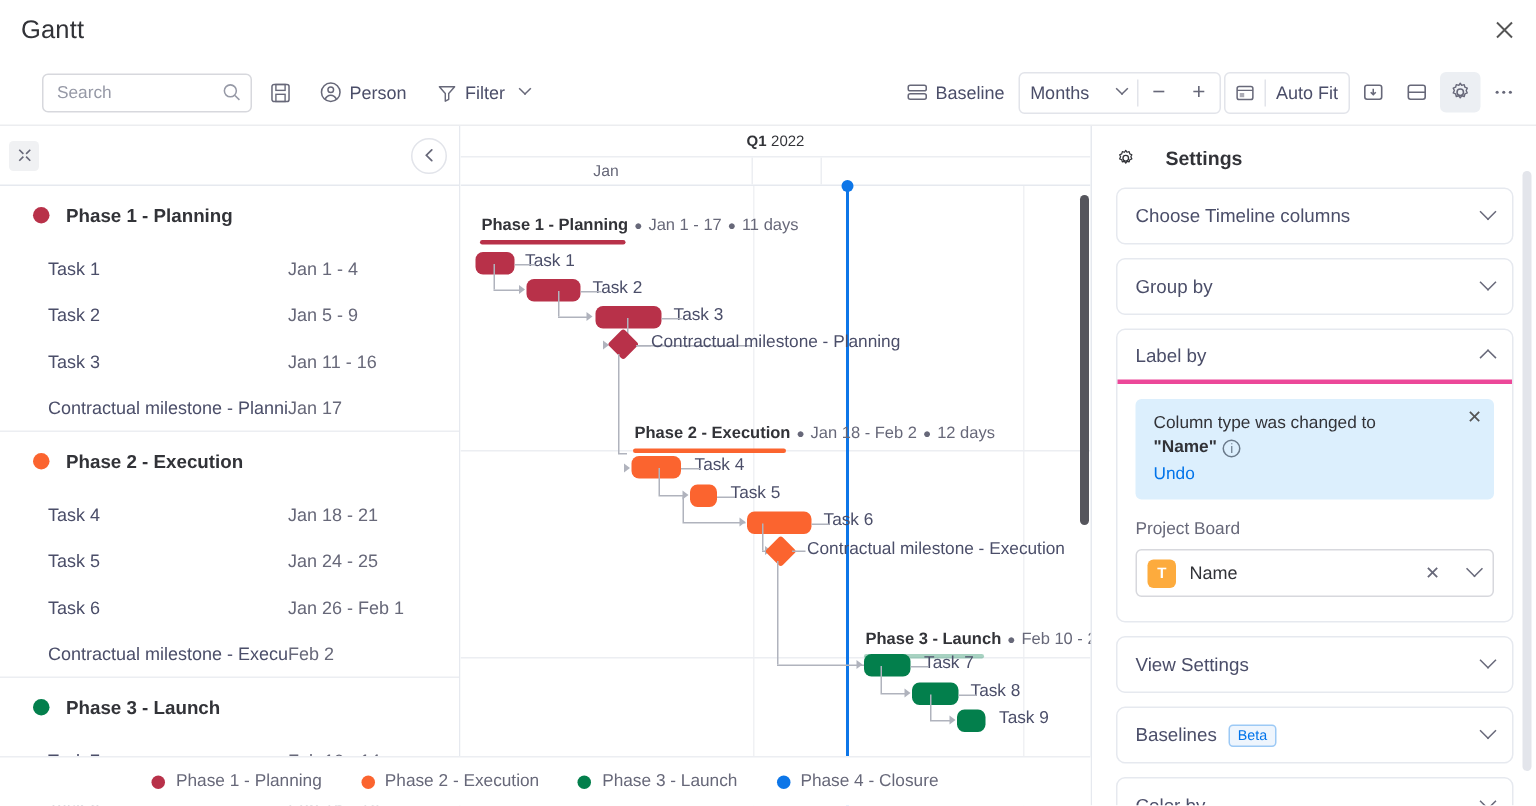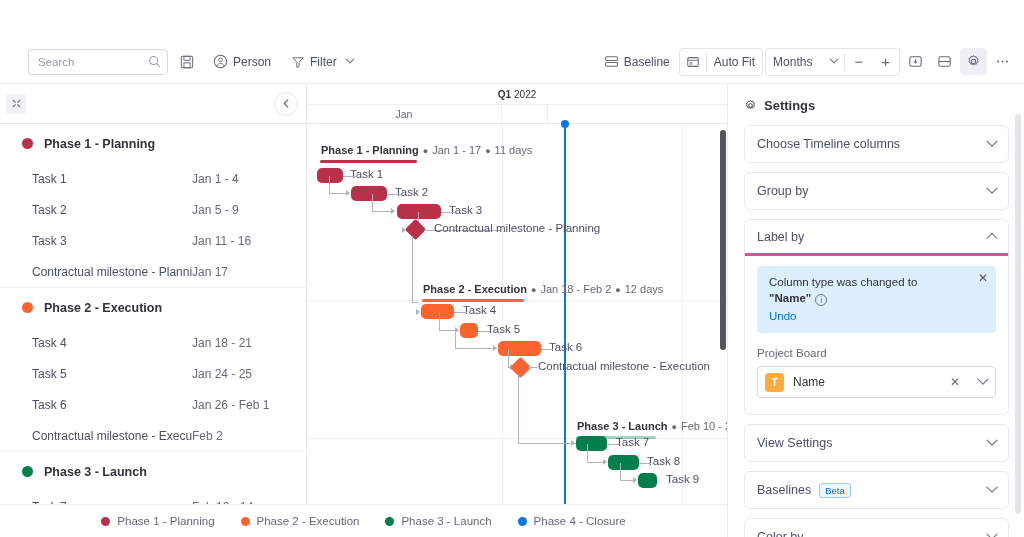--- a/index.html
+++ b/index.html
@@ -161,21 +161,21 @@
     position: absolute; right: 1px; top: 46px; width: 6px; height: 220px;
     background: #55555c; border-radius: 4px;
   }
 
   
   .settings {
     width: 295px; height: 453px; background: #fff; position: relative;
     padding: 14px 14px 0 16px; overflow: hidden;
   }
   .settings-head {
-    display: flex; align-items: center; gap: 7px; margin-bottom: 12px;
+    display: flex; align-items: center; gap: 20px; margin-bottom: 12px;
   }
   .settings-title { font-size: 13px; font-weight: 700; color: #323338; }
   .acc {
     border: 1px solid #e6e9ef; border-radius: 6px; margin-bottom: 9px; background: #fff;
   }
   .acc-head {
     height: 36px; display: flex; align-items: center; padding: 0 12px;
     font-size: 12.5px; color: #4b4e69; cursor: pointer; gap: 8px;
   }
   .acc-head .chev { margin-left: auto; }
@@ -228,20 +228,28 @@
   }
   .legend-item { display: flex; align-items: center; gap: 7px; font-size: 11.5px; color: #676879; }
   .legend-dot { width: 9px; height: 9px; border-radius: 50%; }
   svg { display: block; }
 </style>
 </head>
 <body>
 
 <div class="app">
 
+  <div class="titlebar">
+    <div class="title-text">Gantt</div>
+    <div class="close-x">
+      <svg width="14" height="14" viewBox="0 0 14 14">
+          <path d="M2 2 L12 12 M12 2 L2 12" stroke="#555" stroke-width="1.3" fill="none"></path>
+        </svg>
+    </div>
+  </div>
 
   <div class="toolbar">
     <div class="tb-left">
       <div class="search-box">
         <input type="text" placeholder="Search" style="">
         <span>
           <svg width="13" height="13" viewBox="0 0 14 14">
               <circle cx="6" cy="6" r="4.3" stroke="#9699a6" stroke-width="1.1" fill="none"></circle>
               <path d="M9.3 9.3 L12.5 12.5" stroke="#9699a6" stroke-width="1.1"></path>
             </svg>
@@ -280,43 +288,43 @@
     <div class="tb-right">
       <button class="tb-btn">
         <span>
           <svg width="15" height="15" viewBox="0 0 16 16">
               <rect x="1.6" y="3" width="12.8" height="4" rx="1.4" stroke="#676879" stroke-width="1.1" fill="none"></rect>
               <rect x="1.6" y="9" width="12.8" height="4" rx="1.4" stroke="#676879" stroke-width="1.1" fill="none"></rect>
             </svg>
         </span>
         <span>Baseline</span>
       </button>
+      <div class="grp">
+        <button class="tb-btn">
+          <span>Months</span>
+          <span class="chev" style="width:6px;height:6px;margin-left:14px;"></span>
+        </button>
+        <div class="sep"></div>
+        <button class="tb-btn" style="font-size:15px;color:#676879;padding:0 9px;">−</button>
+        <button class="tb-btn" style="font-size:15px;color:#676879;padding:0 9px;">+</button>
+      </div>
       <div class="grp">
         <button class="tb-btn icon-only">
           <span>
             <svg width="14" height="14" viewBox="0 0 16 16">
                 <rect x="2" y="3" width="12" height="10" rx="1.6" stroke="#676879" stroke-width="1.15" fill="none"></rect>
                 <path d="M2 6h12" stroke="#676879" stroke-width="1.1"></path>
                 <rect x="4" y="8" width="3.4" height="3.2" fill="#676879" opacity=".55"></rect>
               </svg>
           </span>
         </button>
         <div class="sep"></div>
         <button class="tb-btn">
           <span>Auto Fit</span>
         </button>
-      </div>
-      <div class="grp">
-        <button class="tb-btn">
-          <span>Months</span>
-          <span class="chev" style="width:6px;height:6px;margin-left:14px;"></span>
-        </button>
-        <div class="sep"></div>
-        <button class="tb-btn" style="font-size:15px;color:#676879;padding:0 9px;">−</button>
-        <button class="tb-btn" style="font-size:15px;color:#676879;padding:0 9px;">+</button>
       </div>
       <button class="tb-btn icon-only">
         <span>
           <svg width="15" height="15" viewBox="0 0 16 16">
               <rect x="2" y="3" width="12" height="10" rx="1.6" stroke="#676879" stroke-width="1.15" fill="none"></rect>
               <path d="M8 5.5v4M6.2 8l1.8 1.7L9.8 8" stroke="#676879" stroke-width="1.1" fill="none"></path>
             </svg>
         </span>
       </button>
       <button class="tb-btn icon-only">

